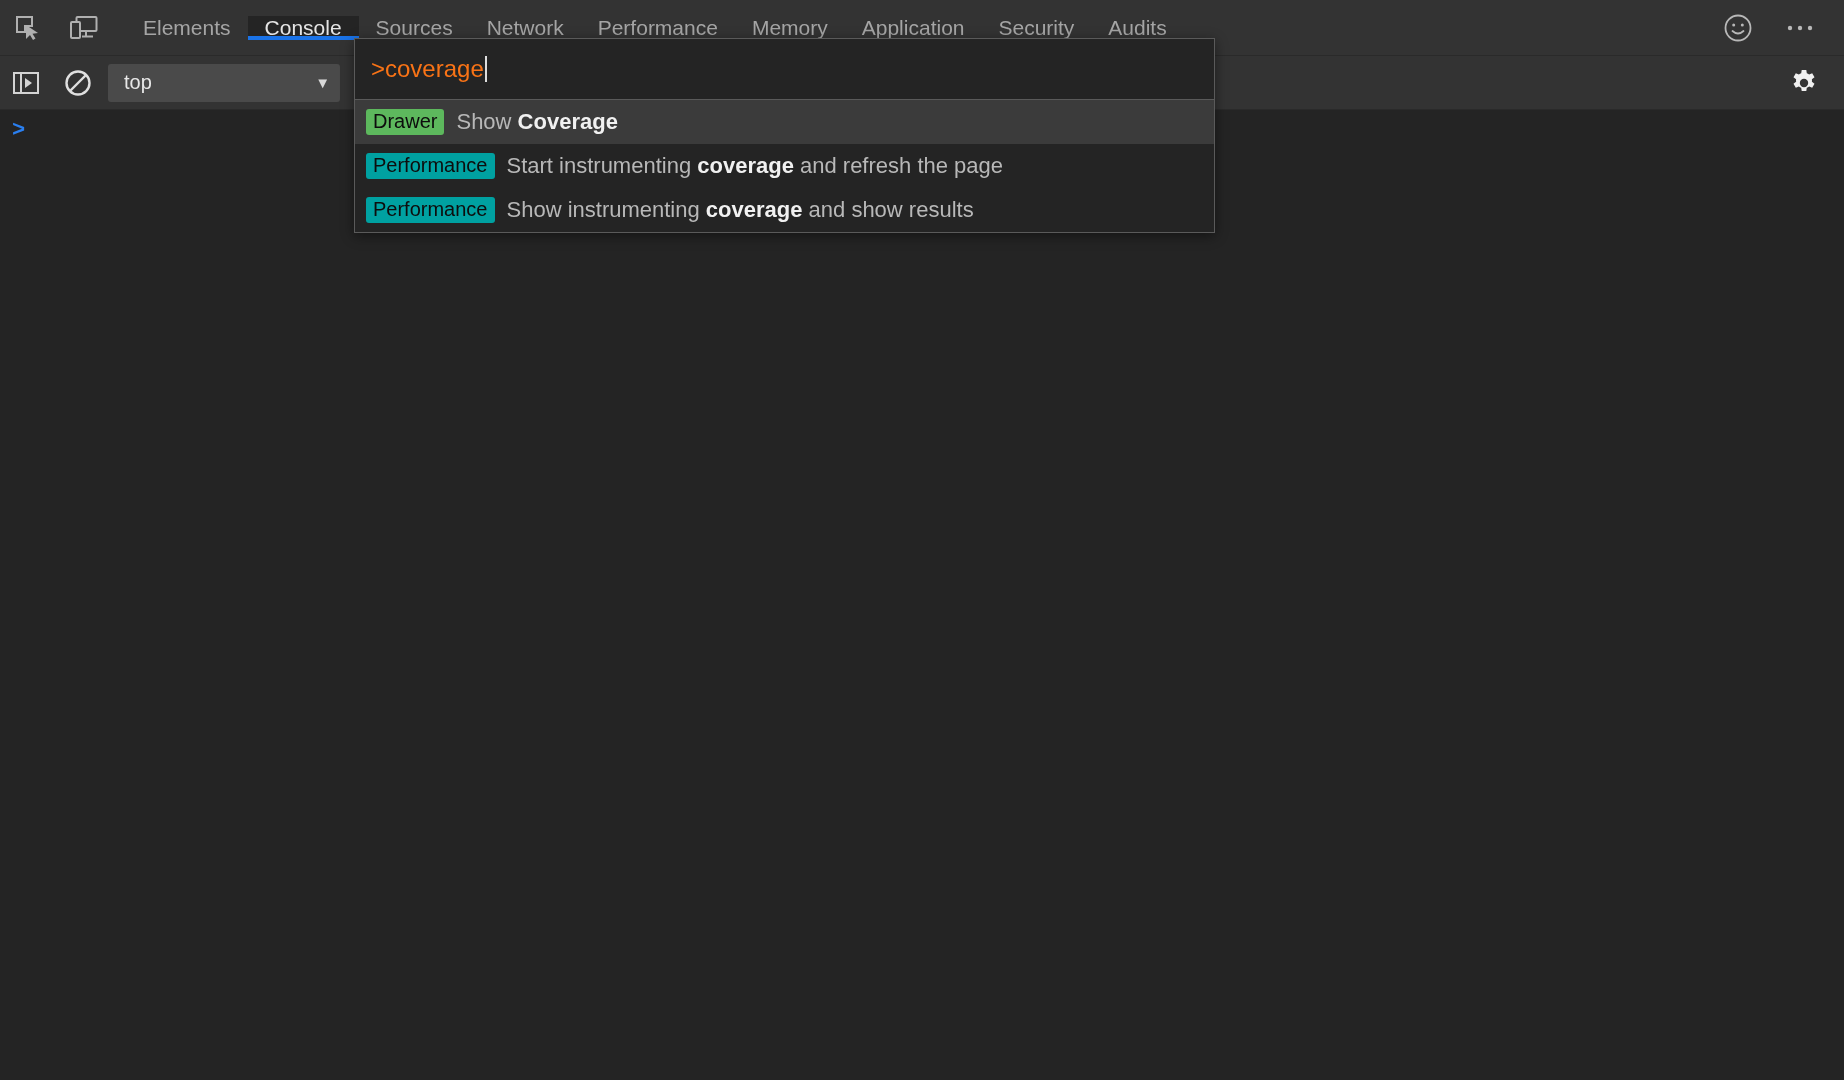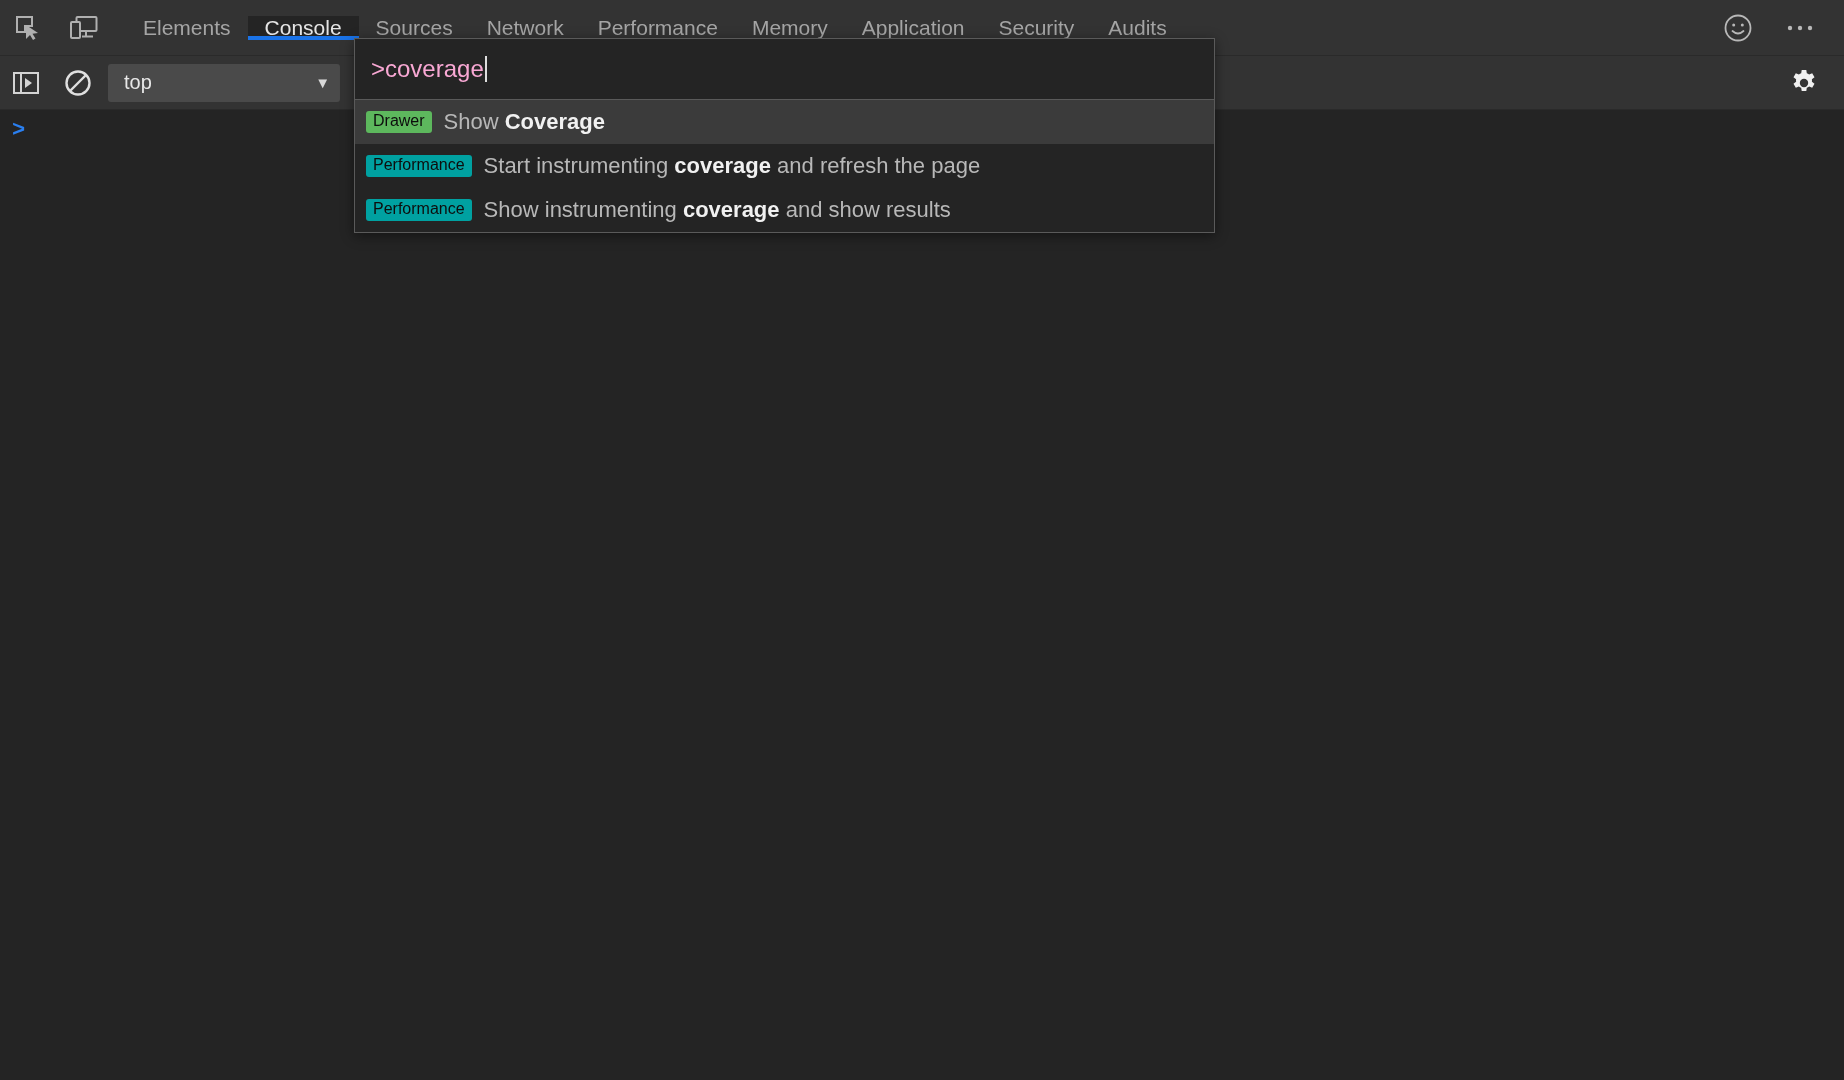--- a/index.html
+++ b/index.html
@@ -122,40 +122,40 @@
   }
   .palette-input-wrap {
     height: 61px;
     background: #242424;
     display: flex; align-items: center;
     padding: 0 16px;
     border-bottom: 1px solid #5a5a5a;
   }
   .palette-input {
     font-size: 24px;
-    color: #f9a8d4;
+    color: #f97316;
     display: flex; align-items: center;
     white-space: pre;
   }
   .caret-bar {
     display: inline-block;
     width: 2px; height: 26px;
     background: #dedede;
     margin-left: 1px;
   }
   .suggestions { background: #242424; }
   .sugg {
     height: 44px;
     display: flex; align-items: center;
     padding-left: 11px;
     cursor: pointer;
   }
   .sugg.selected { background: #3b3b3b; }
   .badge {
-    font-size: 16px;
+    font-size: 20px;
     color: #0d0d0d;
     padding: 2px 7px 3px 7px;
     border-radius: 3px;
     line-height: 1.05;
     white-space: nowrap;
   }
   .sugg-text {
     margin-left: 12px;
     font-size: 22px;
     color: #b8b8b8;

